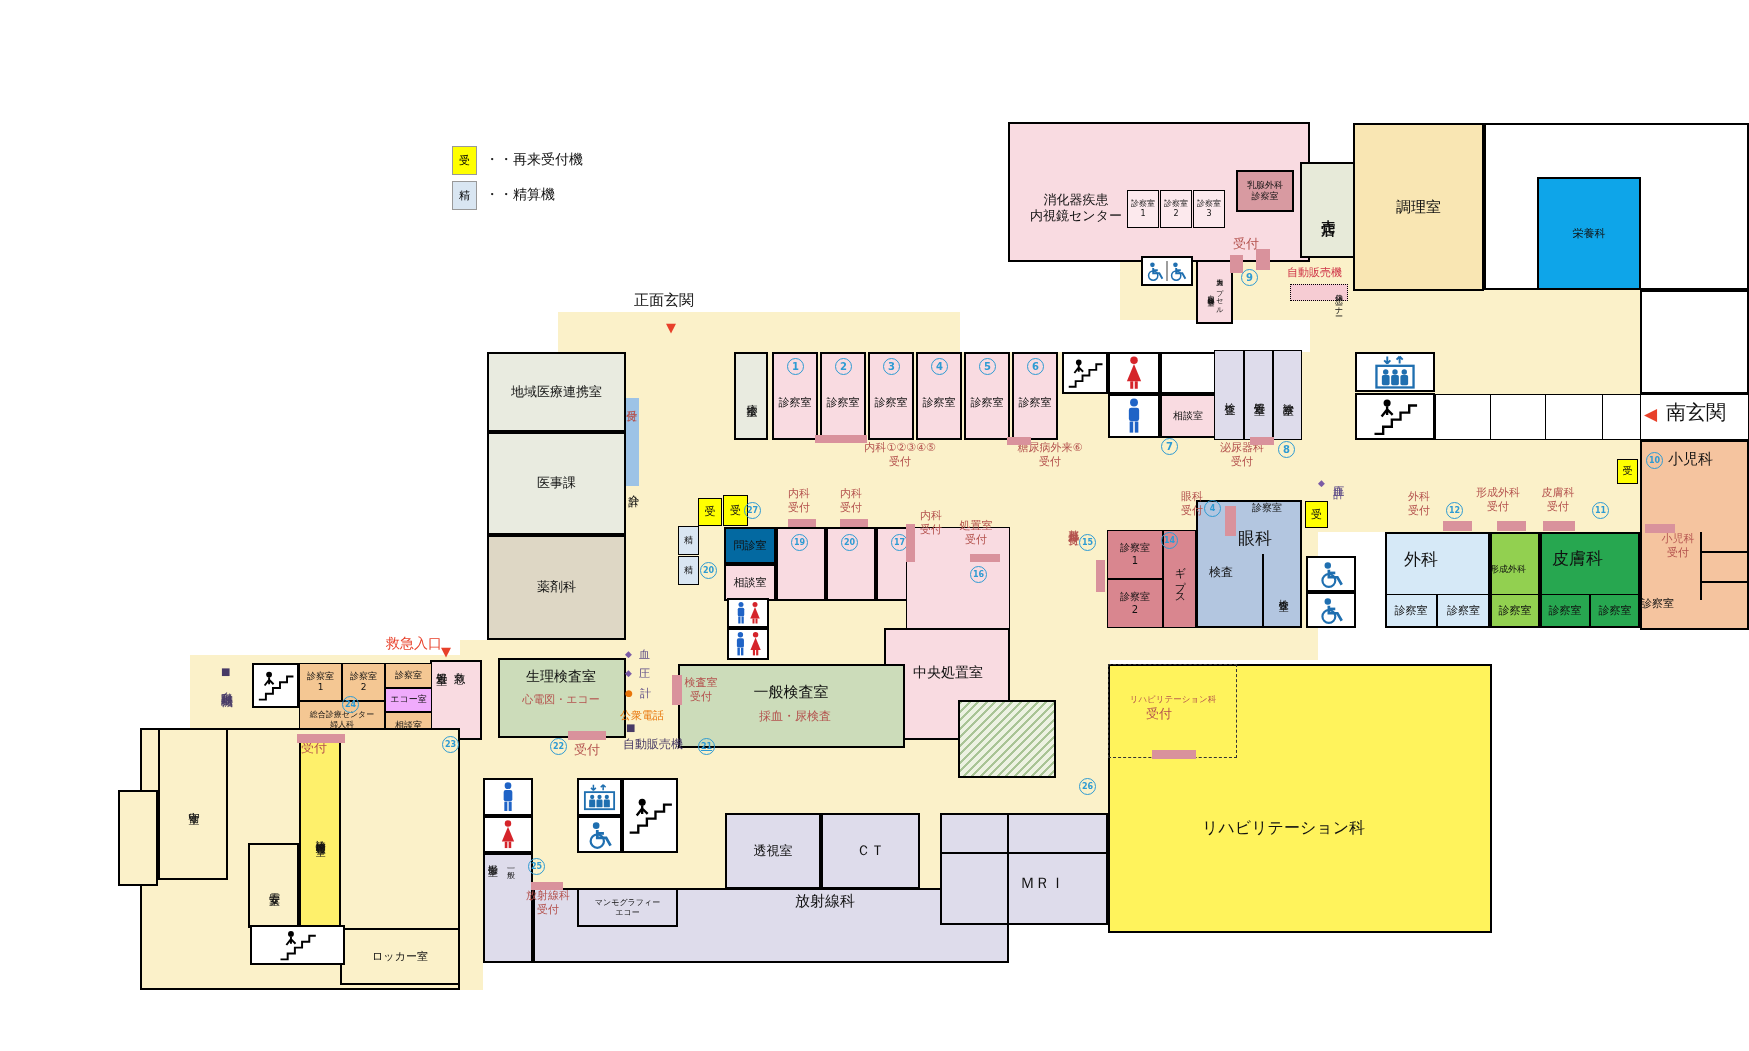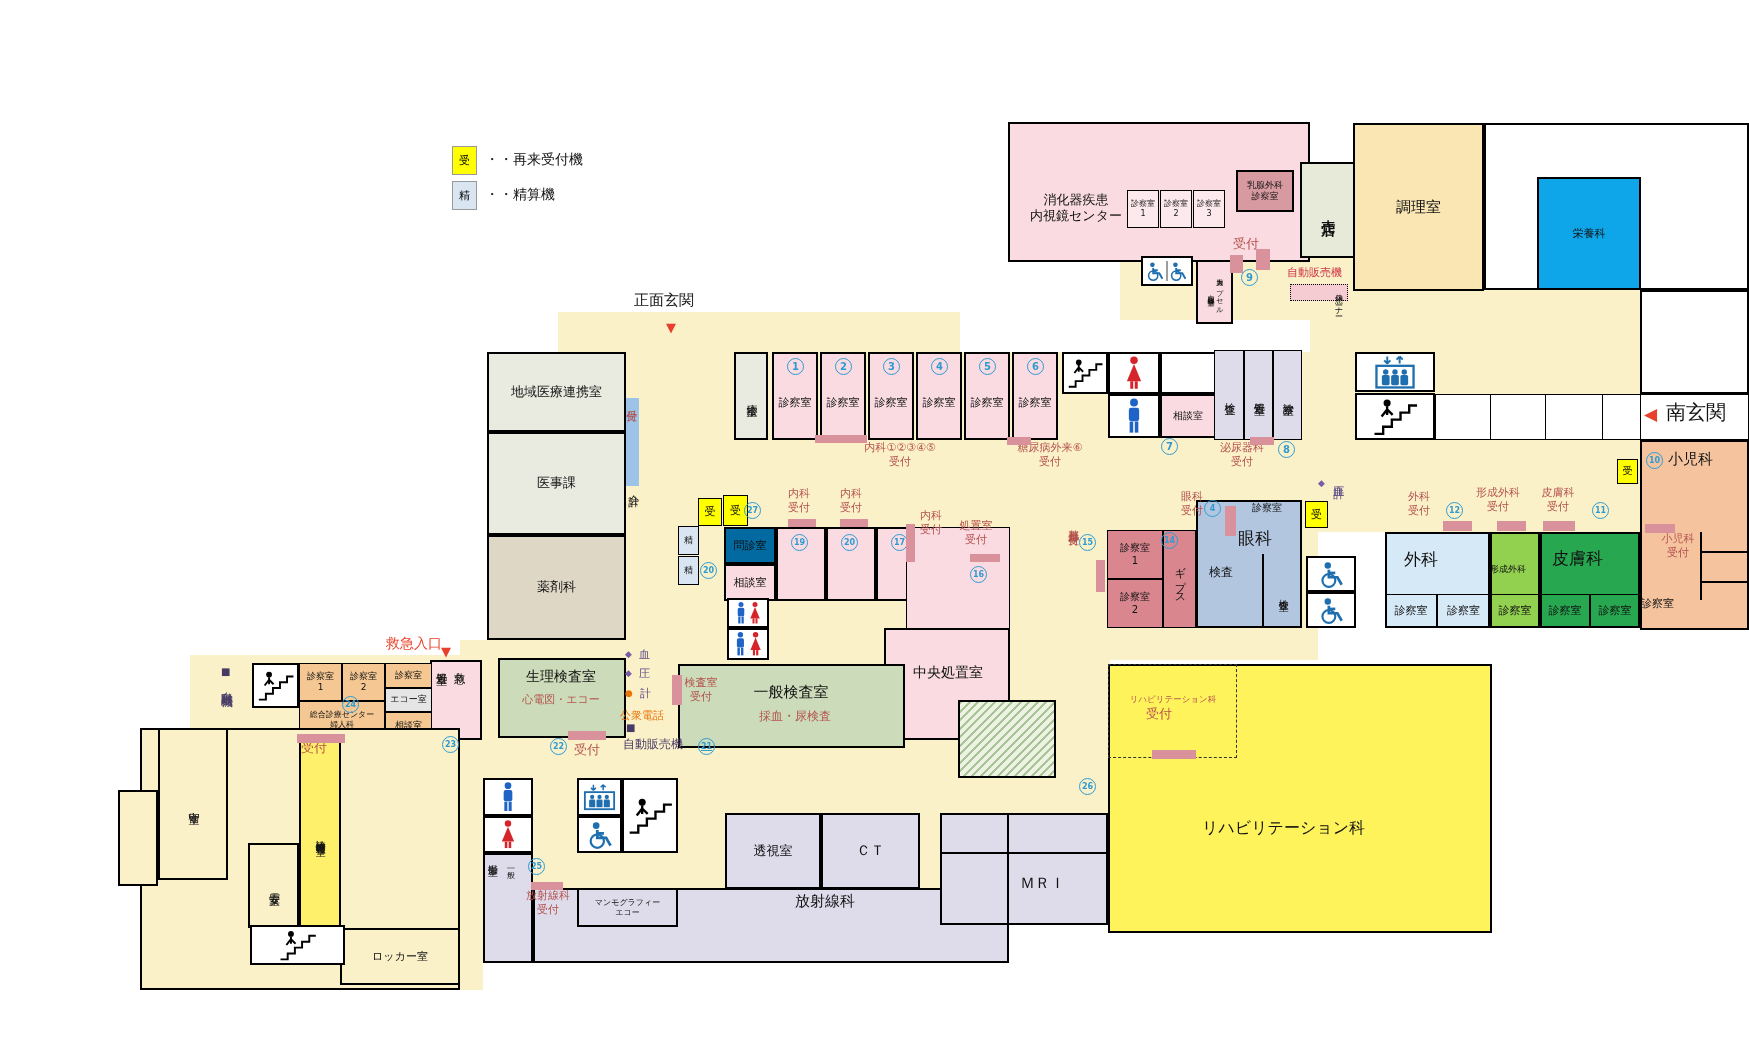--- a/index.html
+++ b/index.html
@@ -130,21 +130,21 @@
     <div class="room" style="left: 1305px; top: 501px; width: 23px; height: 27px; background: rgb(255, 255, 0); border: 1px solid rgb(0, 0, 0);"><span style="font-size: 11px;">受</span></div>
     <div class="room" style="left: 1617px; top: 459px; width: 21px; height: 25px; background: rgb(255, 255, 0); border: 1px solid rgb(0, 0, 0);"><span style="font-size: 10px;">受</span></div>
     <div class="room" style="left: 430px; top: 660px; width: 52px; height: 80px; background: rgb(249, 219, 225); border: 2px solid rgb(0, 0, 0);"></div>
     <div class="room" style="left: 299px; top: 663px; width: 43px; height: 38px; background: rgb(244, 199, 147); border: 1px solid rgb(0, 0, 0);"><span style="font-size: 9px;">診察室
 1</span></div>
     <div class="room" style="left: 342px; top: 663px; width: 43px; height: 38px; background: rgb(244, 199, 147); border: 1px solid rgb(0, 0, 0);"><span style="font-size: 9px;">診察室
 2</span></div>
     <div class="room" style="left: 299px; top: 701px; width: 86px; height: 38px; background: rgb(244, 199, 147); border: 1px solid rgb(0, 0, 0);"><span style="font-size: 8px;">総合診療センター
 婦人科</span></div>
     <div class="room" style="left: 385px; top: 663px; width: 47px; height: 25px; background: rgb(244, 199, 147); border: 1px solid rgb(0, 0, 0);"><span style="font-size: 9px;">診察室</span></div>
-    <div class="room" style="left: 385px; top: 688px; width: 47px; height: 24px; background: #e5e5e5; border: 1px solid rgb(0, 0, 0);"><span style="font-size: 9px;">エコー室</span></div>
+    <div class="room" style="left: 385px; top: 688px; width: 47px; height: 24px; background: #f0abfc; border: 1px solid rgb(0, 0, 0);"><span style="font-size: 9px;">エコー室</span></div>
     <div class="room" style="left: 385px; top: 712px; width: 47px; height: 27px; background: rgb(244, 199, 147); border: 1px solid rgb(0, 0, 0);"><span style="font-size: 9px;">相談室</span></div>
     <div class="room" style="left: 252px; top: 663px; width: 47px; height: 45px; background: rgb(255, 255, 255); border: 2px solid rgb(0, 0, 0);"></div>
     <div class="room" style="left: 140px; top: 728px; width: 320px; height: 262px; background: rgb(251, 241, 201); border: 2px solid rgb(0, 0, 0);"></div>
     <div class="room" style="left: 118px; top: 790px; width: 40px; height: 96px; background: rgb(251, 241, 201); border: 2px solid rgb(0, 0, 0);"></div>
     <div class="room v" style="left: 158px; top: 728px; width: 70px; height: 152px; border: 2px solid rgb(0, 0, 0);"><span style="font-size: 11px;">守衛室</span></div>
     <div class="room v" style="left: 299px; top: 735px; width: 42px; height: 200px; background: rgb(254, 240, 107); border: 2px solid rgb(0, 0, 0);"><span style="font-size: 10px;">診療情報管理室</span></div>
     <div class="room v" style="left: 248px; top: 843px; width: 51px; height: 85px; border: 2px solid rgb(0, 0, 0);"><span style="font-size: 11px;">霊安室</span></div>
     <div class="room" style="left: 340px; top: 928px; width: 120px; height: 57px; border: 2px solid rgb(0, 0, 0);"><span style="font-size: 11px;">ロッカー室</span></div>
     <div class="room" style="left: 250px; top: 925px; width: 95px; height: 40px; background: rgb(255, 255, 255); border: 2px solid rgb(0, 0, 0);"></div>
     <div class="room" style="left: 498px; top: 658px; width: 128px; height: 80px; background: rgb(204, 220, 186); border: 2px solid rgb(0, 0, 0);"></div>

